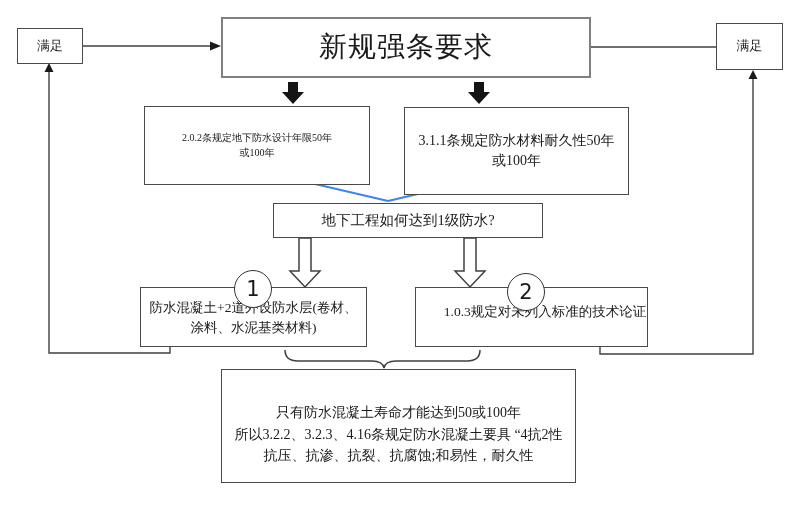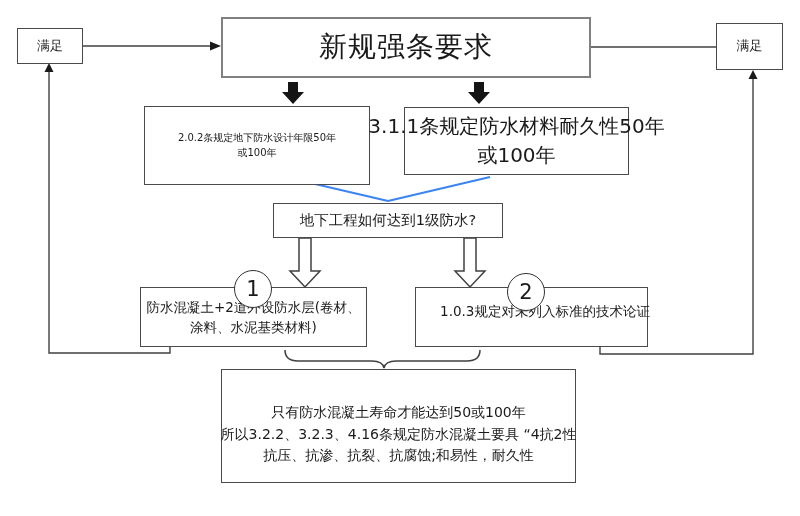--- a/index.html
+++ b/index.html
@@ -37,22 +37,22 @@
   }
   .box-title {
     left: 221px; top: 17px; width: 370px; height: 61px;
     border: 2px solid #808080;
     font-size: 28px;
     letter-spacing: 1px;
   }
   .box-satisfy-left  { left: 17px;  top: 28px; width: 66px; height: 36px; font-size: 13px; }
   .box-satisfy-right { left: 716px; top: 23px; width: 67px; height: 47px; font-size: 13px; }
   .box-rule202 { left: 144px; top: 106px; width: 226px; height: 79px; font-size: 10px; }
-  .box-rule311 { left: 404px; top: 107px; width: 225px; height: 68px; font-size: 20px; }
-  .box-question { left: 273px; top: 203px; width: 230px; height: 35px; font-size: 14.5px; }
+  .box-rule311 { left: 404px; top: 107px; width: 225px; height: 88px; font-size: 14px; }
+  .box-question { left: 273px; top: 203px; width: 270px; height: 35px; font-size: 14.5px; }
   .box-option1 { left: 140px; top: 287px; width: 227px; height: 60px; font-size: 13.5px; padding-top: 10px; justify-content: flex-start; }
   .box-option2 { left: 415px; top: 287px; width: 233px; height: 60px; font-size: 13.5px; padding-top: 14px; justify-content: flex-start; padding-left: 27px; }
   .box-conclusion {
     left: 221px; top: 369px; width: 355px; height: 114px;
     font-size: 14px;
     justify-content: center;
     padding-top: 17px;
     line-height: 1.55;
   }
   .num-circle {
@@ -63,21 +63,21 @@
     border: 1.5px solid #333333;
     background: #ffffff;
     display: flex;
     align-items: center;
     justify-content: center;
     font-size: 21px;
     z-index: 3;
   }
   .circle-1 { left: 234px; top: 270px; }
   .circle-2 { left: 507px; top: 273px; }
-  .line-text { white-space: nowrap; }
+  .line-text { white-space: nowrap; font-family: Liberation Serif, serif; }
 </style>
 </head>
 <body>
 
 <div id="canvas">
 
   <svg id="connector-layer" viewBox="0 0 800 516" xmlns="http://www.w3.org/2000/svg">
 
     <g>
       <line x1="83" y1="46" x2="212" y2="46" stroke="#404040" stroke-width="1.4"></line>

